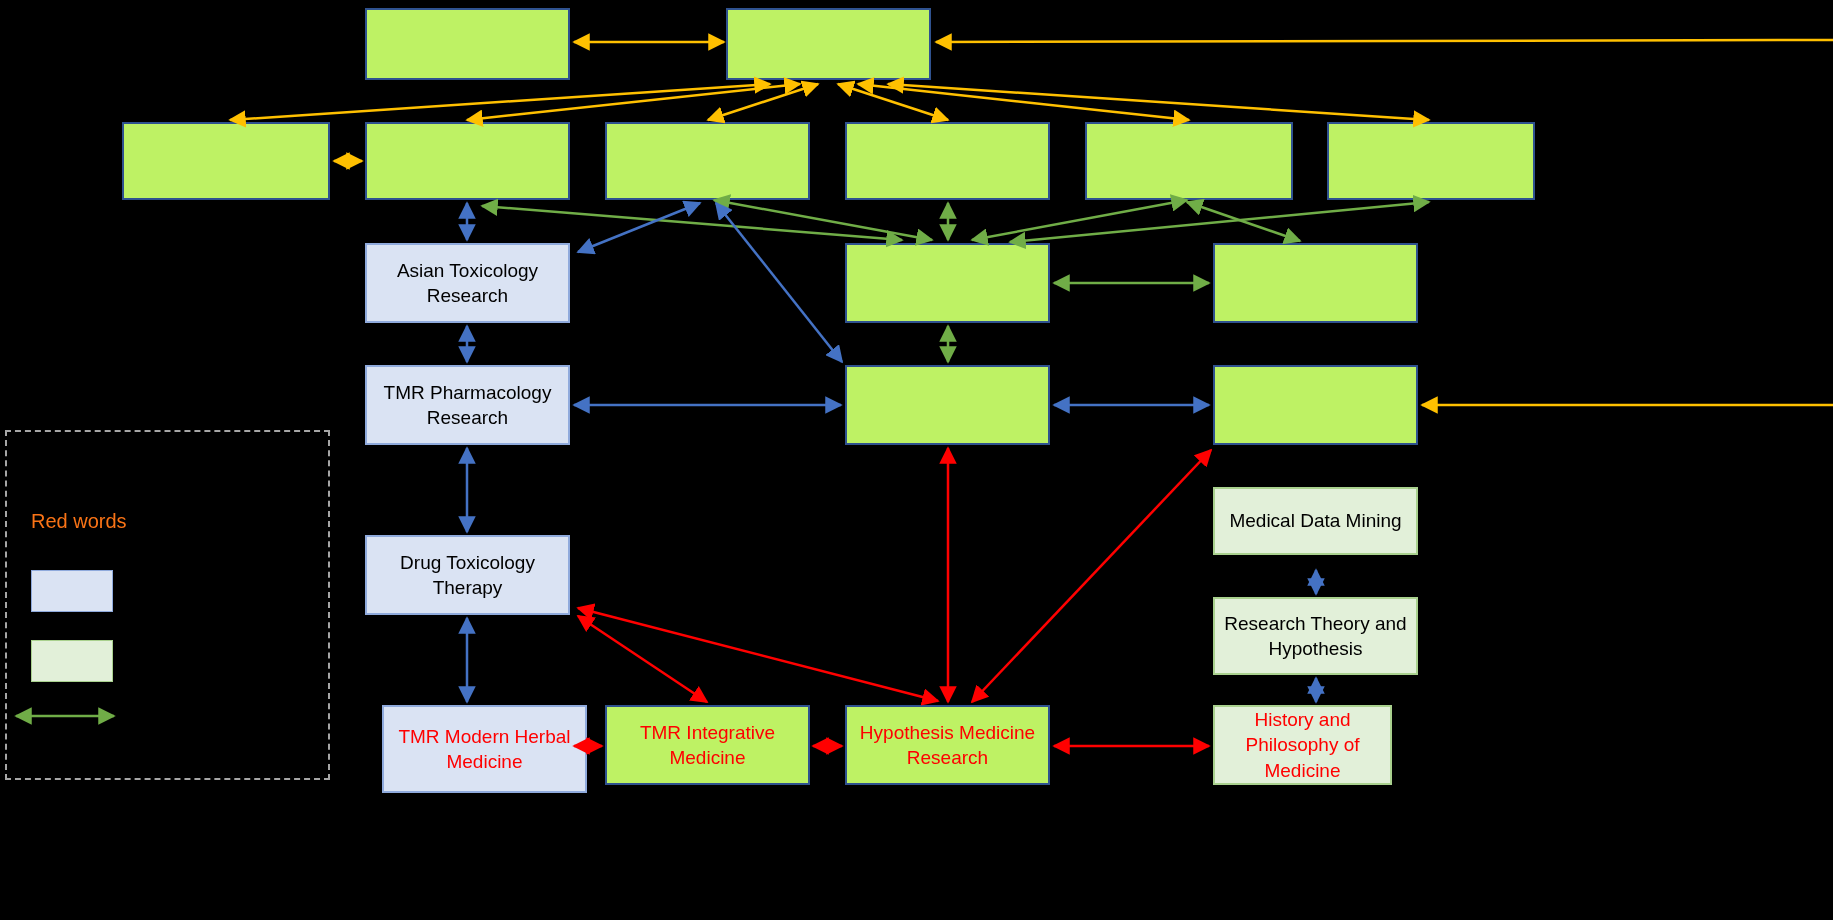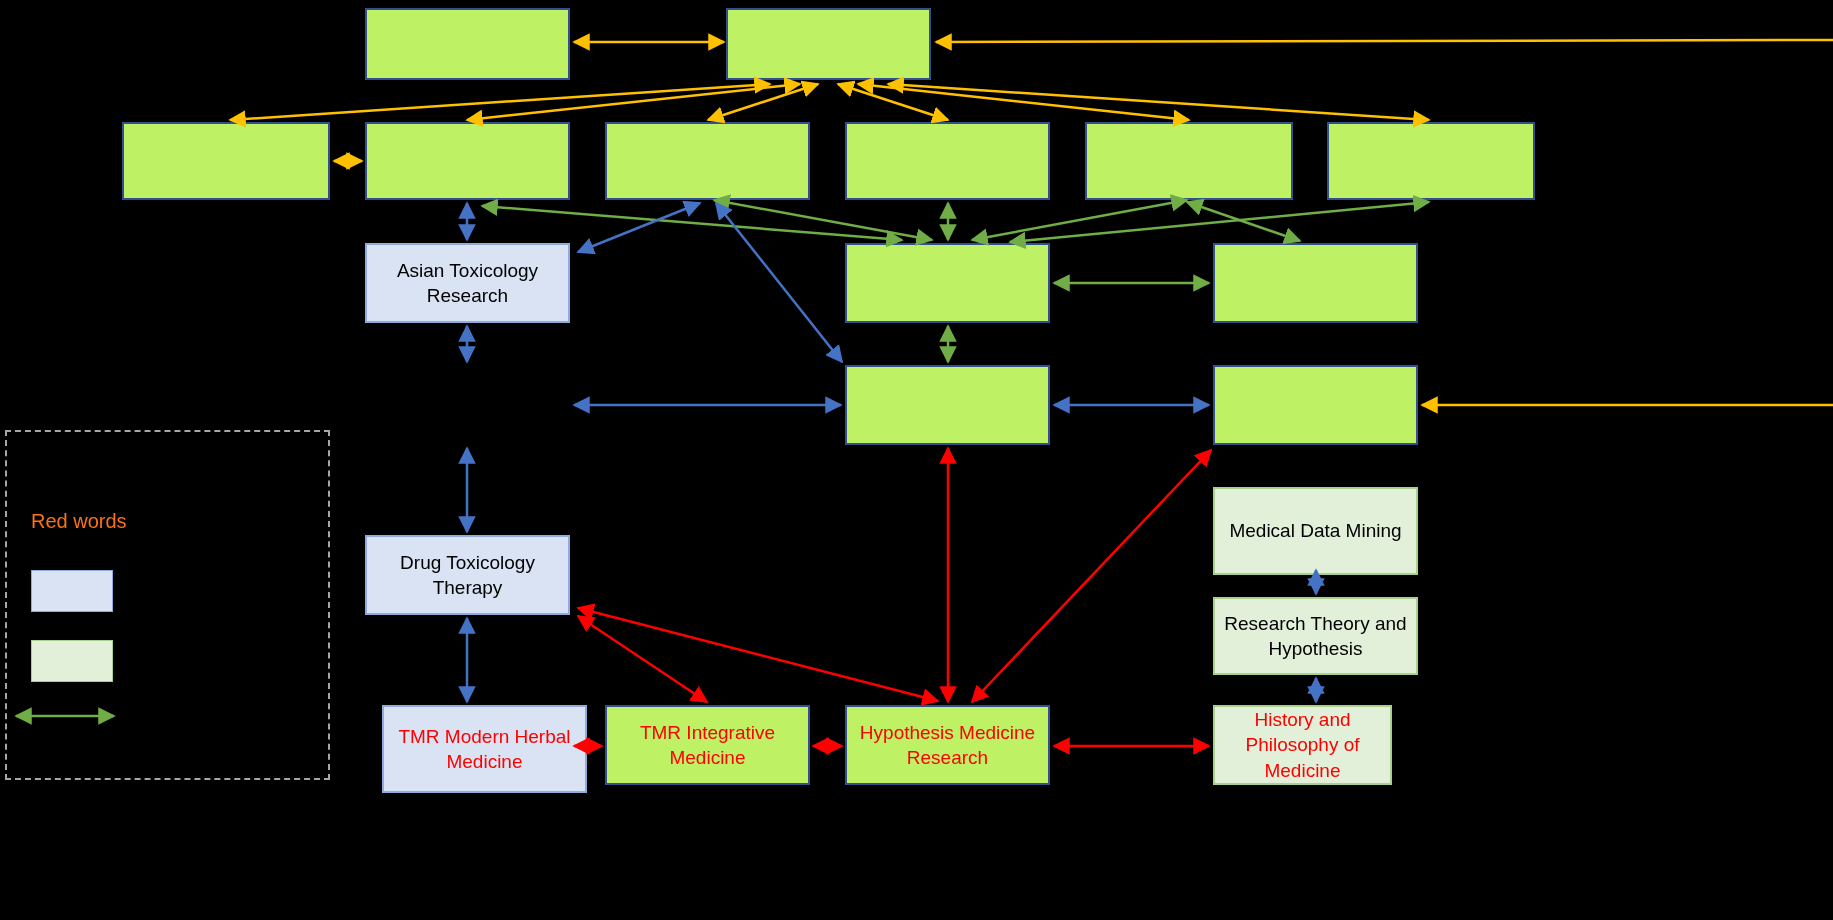--- a/index.html
+++ b/index.html
@@ -51,24 +51,27 @@
   <div class="box dark" style="left:1327px;top:122px;width:208px;height:78px"></div>
 
   <div class="box dark" style="left:845px;top:243px;width:205px;height:80px"></div>
   <div class="box dark" style="left:1213px;top:243px;width:205px;height:80px"></div>
   <div class="box dark" style="left:845px;top:365px;width:205px;height:80px"></div>
   <div class="box dark" style="left:1213px;top:365px;width:205px;height:80px"></div>
 
   <div class="box lav" style="left:365px;top:243px;width:205px;height:80px">
     <span>Asian Toxicology Research</span>
   </div>
+  <div class="box lav" style="left:365px;top:365px;width:205px;height:80px">
+    <span>TMR Pharmacology Research</span>
+  </div>
   <div class="box lav" style="left:365px;top:535px;width:205px;height:80px">
     <span>Drug Toxicology Therapy</span>
   </div>
-  <div class="box grn" style="left:1213px;top:487px;width:205px;height:88px">
+  <div class="box grn" style="left:1213px;top:487px;width:205px;height:68px">
     <span>Medical Data Mining</span>
   </div>
   <div class="box grn" style="left:1213px;top:597px;width:205px;height:78px">
     <span>Research Theory and Hypothesis</span>
   </div>
   <div class="box lav redtext" style="left:382px;top:705px;width:205px;height:88px">
     <span>TMR Modern Herbal Medicine</span>
   </div>
   <div class="box dark redtext" style="left:605px;top:705px;width:205px;height:80px">
     <span>TMR Integrative Medicine</span>

